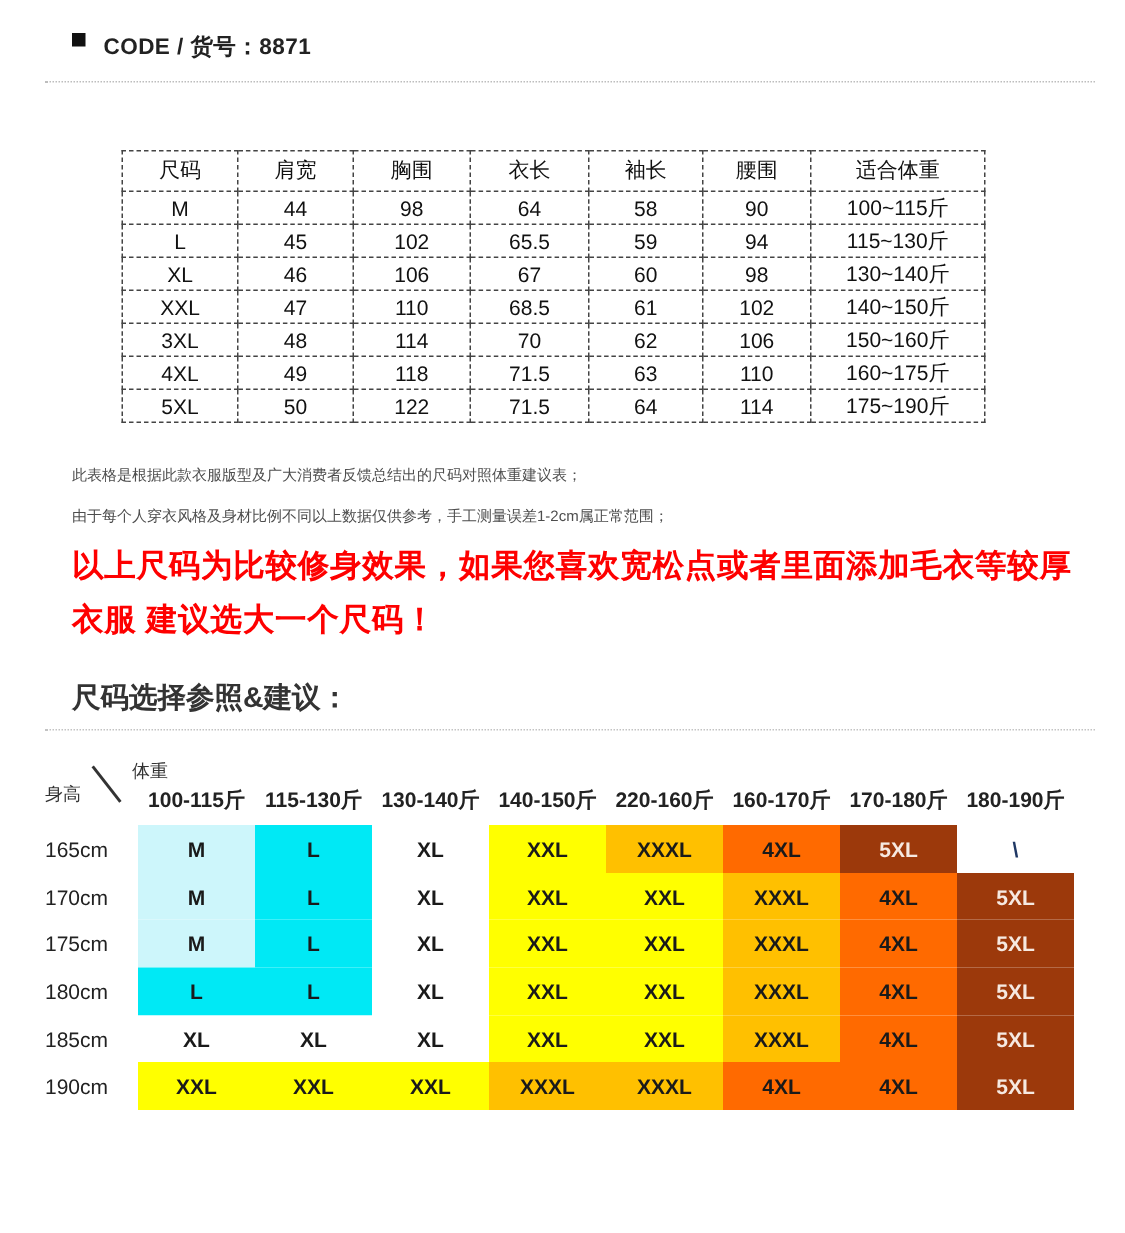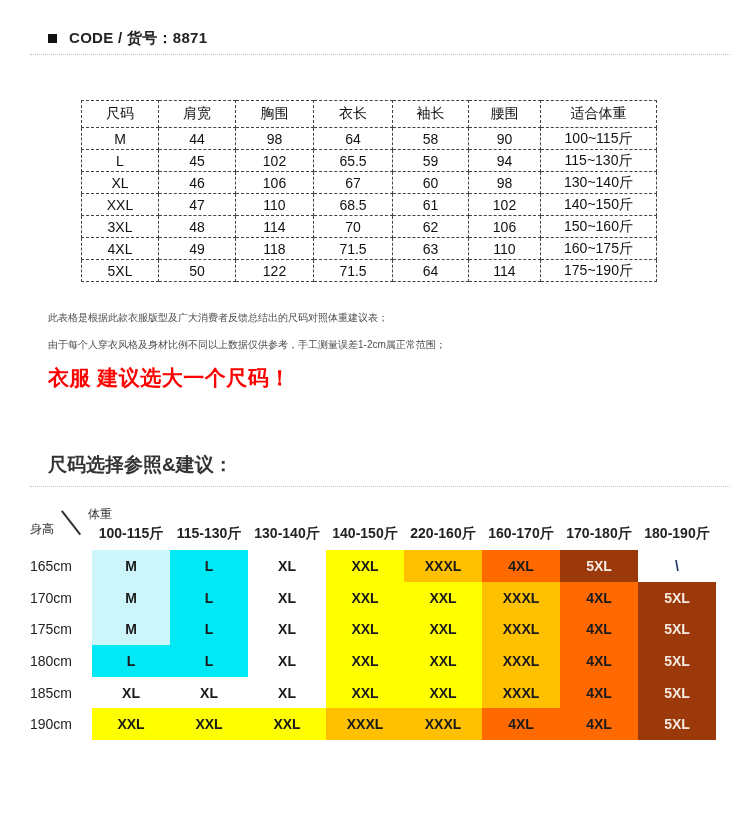--- a/index.html
+++ b/index.html
@@ -2,21 +2,21 @@
 <html><head>
 <meta charset="utf-8">
 <style>
   * { margin:0; padding:0; box-sizing:border-box; }
   body {
     width:750px; height:822px; background:#ffffff; position:relative;
     font-family:"Liberation Sans","DejaVu Sans",sans-serif; color:#222;
   }
   
   .top-block { position:absolute; left:30px; top:22px; width:700px; }
-  .meta-row { height:33px; display:flex; align-items:center; padding-left:18px; }
+  .meta-row { height:33px; display:flex; align-items:flex-start; padding-left:18px; }
   .row-code { border-bottom:1px dotted #bdbdbd; }
   .row-size { border-bottom:1px dotted #e9e9e9; }
   .bullet { width:9px; height:9px; background:#111; display:inline-block; margin-right:12px; flex:0 0 auto; }
   .meta-text { font-size:15px; font-weight:600; color:#222; letter-spacing:.3px; }
 
   
   .size-table { position:absolute; left:81px; top:100px; border-collapse:collapse; table-layout:fixed; }
   .size-table td {
     border:1px dashed #444; text-align:center; font-size:14px; color:#111;
     height:22px; padding:0 2px; overflow:hidden; white-space:nowrap;
@@ -144,20 +144,21 @@
         </tr>
       </tbody>
   </table>
 
   <div class="notes">
     <div class="note">此表格是根据此款衣服版型及广大消费者反馈总结出的尺码对照体重建议表；</div>
     <div class="note">由于每个人穿衣风格及身材比例不同以上数据仅供参考，手工测量误差1-2cm属正常范围；</div>
   </div>
 
   <div class="warning">
+    <div class="warn-line">以上尺码为比较修身效果，如果您喜欢宽松点或者里面添加毛衣等较厚</div>
     <div class="warn-line">衣服  建议选大一个尺码！</div>
   </div>
 
   <div class="sel-title">尺码选择参照&amp;建议：</div>
   <div class="sel-divider"></div>
 
   <div class="sel-grid" style="grid-template-columns: 62px repeat(8, 78px); grid-template-rows: 52px repeat(6, 31.7px);">
     <div class="corner">
       <span class="hg">身高</span>
       <span class="diag"></span>

